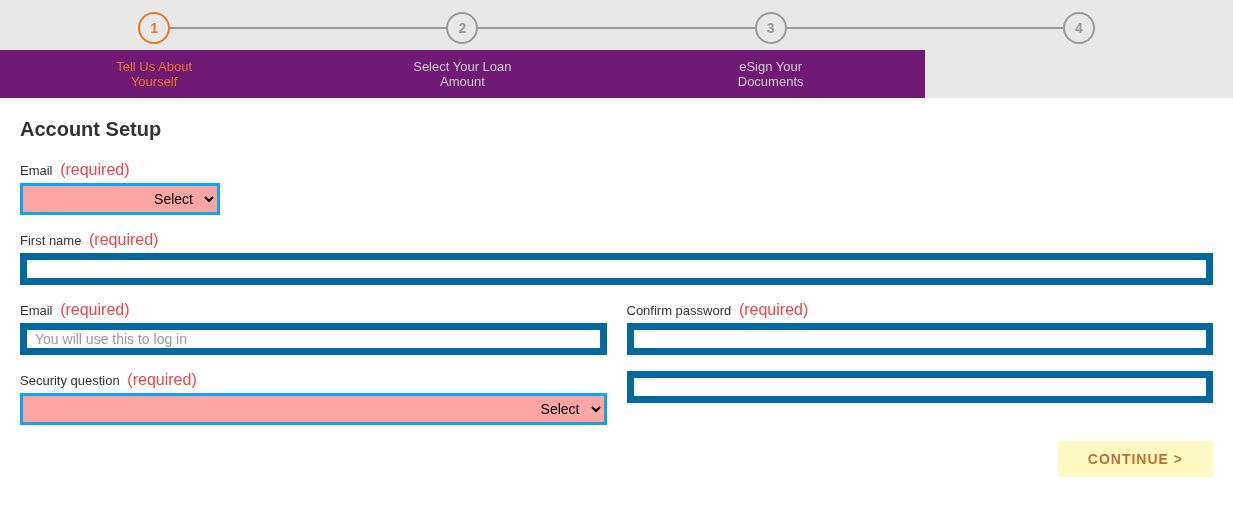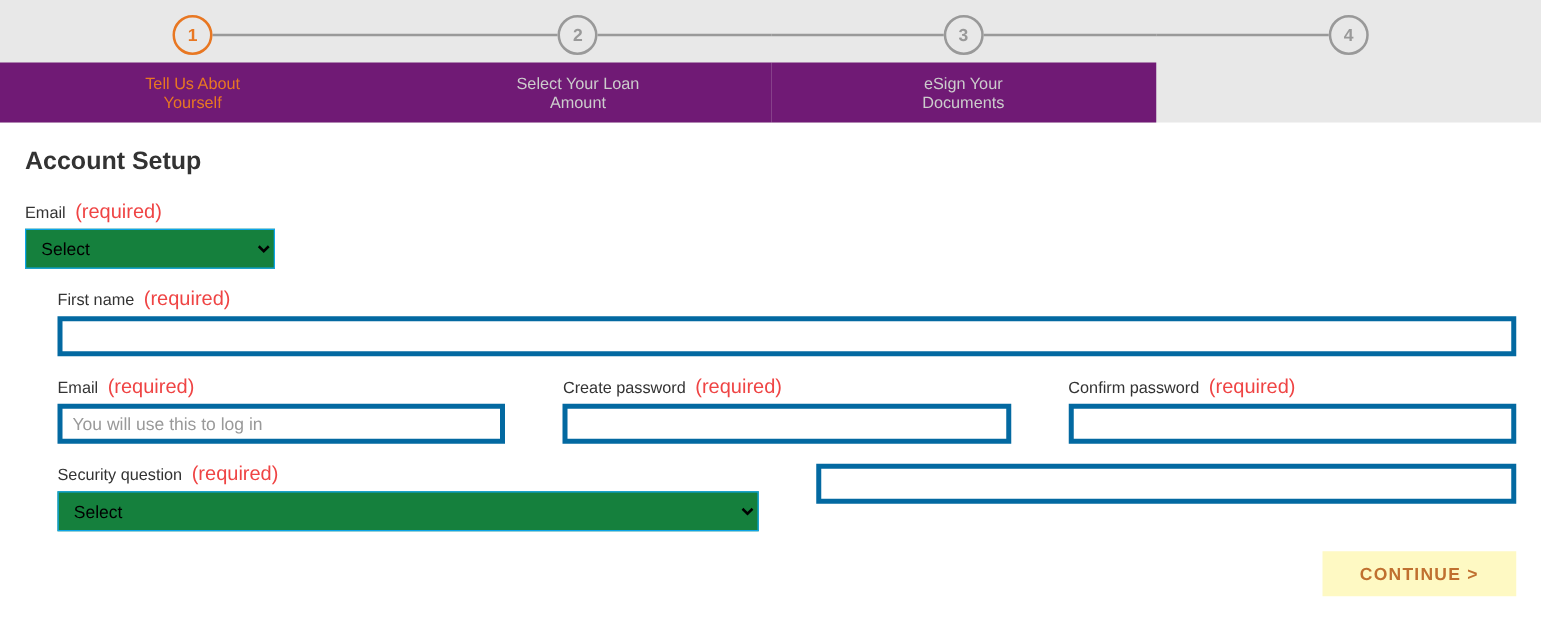--- a/index.html
+++ b/index.html
@@ -95,42 +95,42 @@
     }
     .form-row {
       display: flex;
       gap: 20px;
       margin-bottom: 16px;
     }
     .form-group {
       display: flex;
       flex-direction: column;
       flex: 1;
-      margin-left: 26px;
     }
     .form-input {
-      border: 4px solid #0369a1;
+      border: 7px solid #0369a1;
       padding: 6px 8px;
       font-size: 14px;
       height: 32px;
       outline: none;
       width: 100%;
     }
     .form-input::placeholder {
       color: #999;
     }
     .form-select {
-      border: 1px solid #0ea5e9;
+      border: 3px solid #0ea5e9;
       padding: 4px 8px;
       font-size: 14px;
       height: 32px;
       outline: none;
       width: 100%;
-      background: #15803d;
+      background: #fca5a5;
       appearance: auto;
+      text-align: right;
     }
     .state-select-group {
       margin-bottom: 16px;
     }
     .state-select-group .form-select {
       width: 200px;
     }
     .continue-row {
       display: flex;
       justify-content: flex-end;
@@ -234,27 +234,20 @@
   <div class="form-row">
     <div class="form-group">
       <div class="field-label">
         <span>Email</span>
         <span class="required">(required)</span>
       </div>
       <input type="email" class="form-input" placeholder="You will use this to log in" style="">
     </div>
     <div class="form-group">
       <div class="field-label">
-        <span>Create password</span>
-        <span class="required">(required)</span>
-      </div>
-      <input type="password" class="form-input" style="">
-    </div>
-    <div class="form-group">
-      <div class="field-label">
         <span>Confirm password</span>
         <span class="required">(required)</span>
       </div>
       <input type="password" class="form-input" style="">
     </div>
   </div>
 
   <div class="form-row">
     <div class="form-group">
       <div class="field-label">

